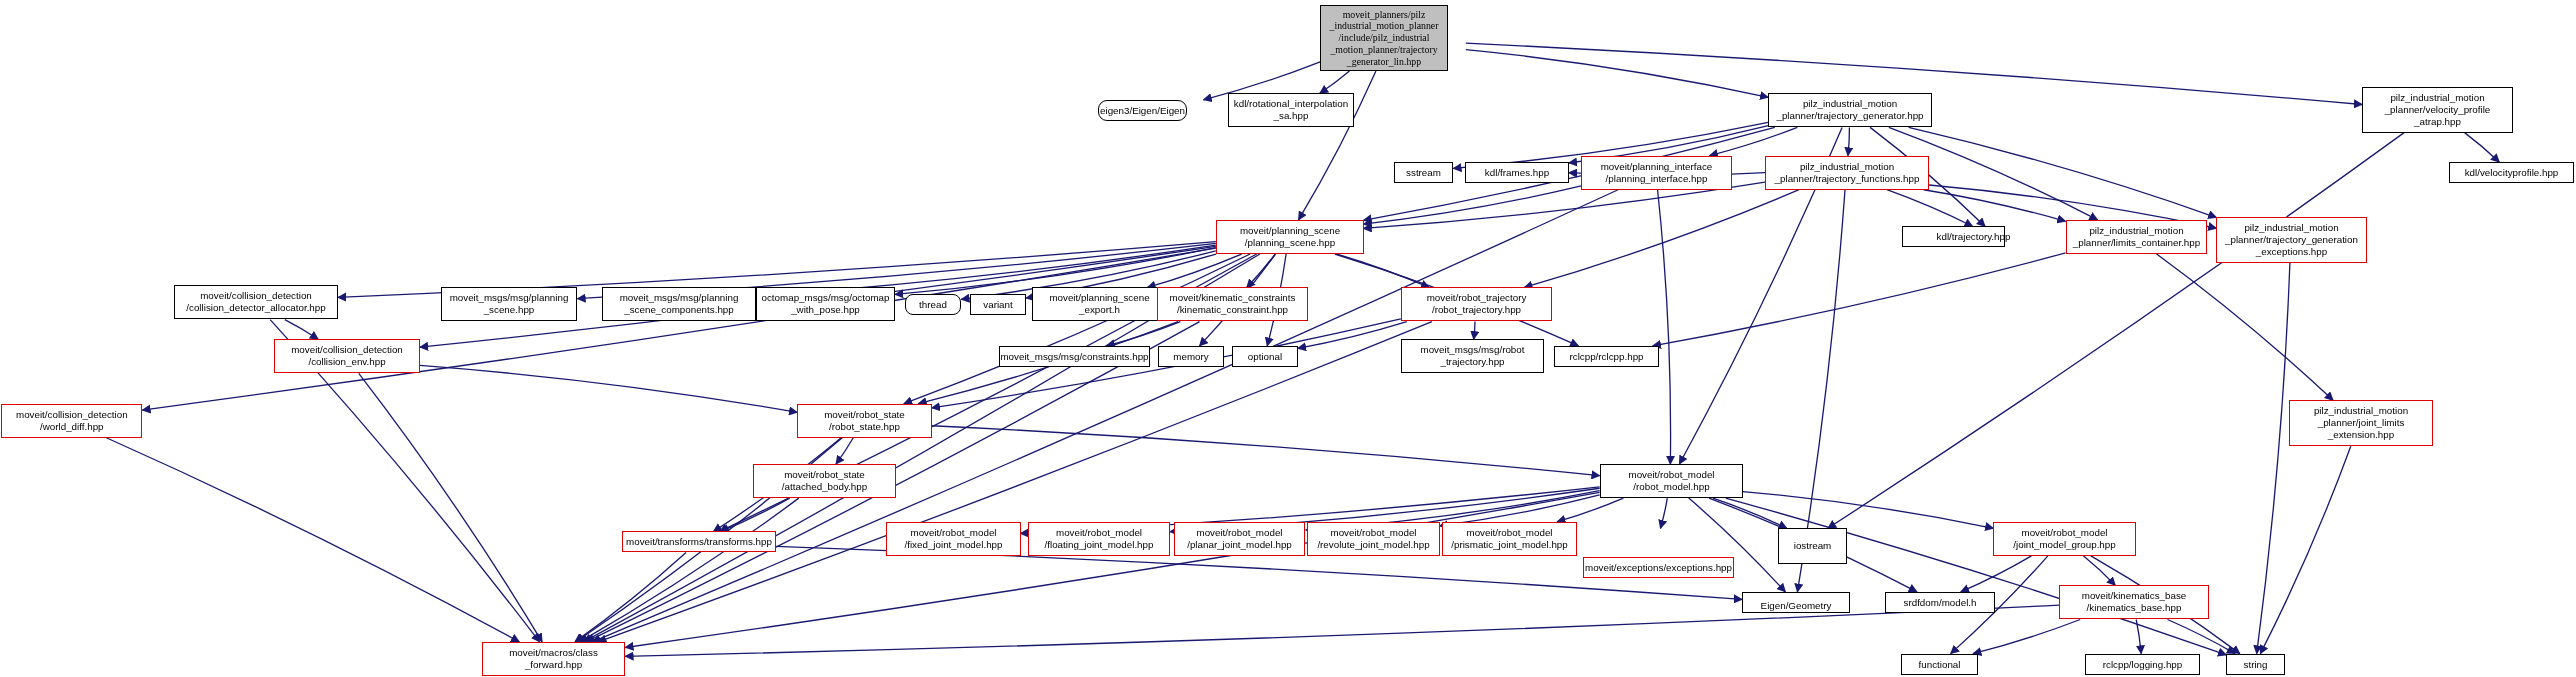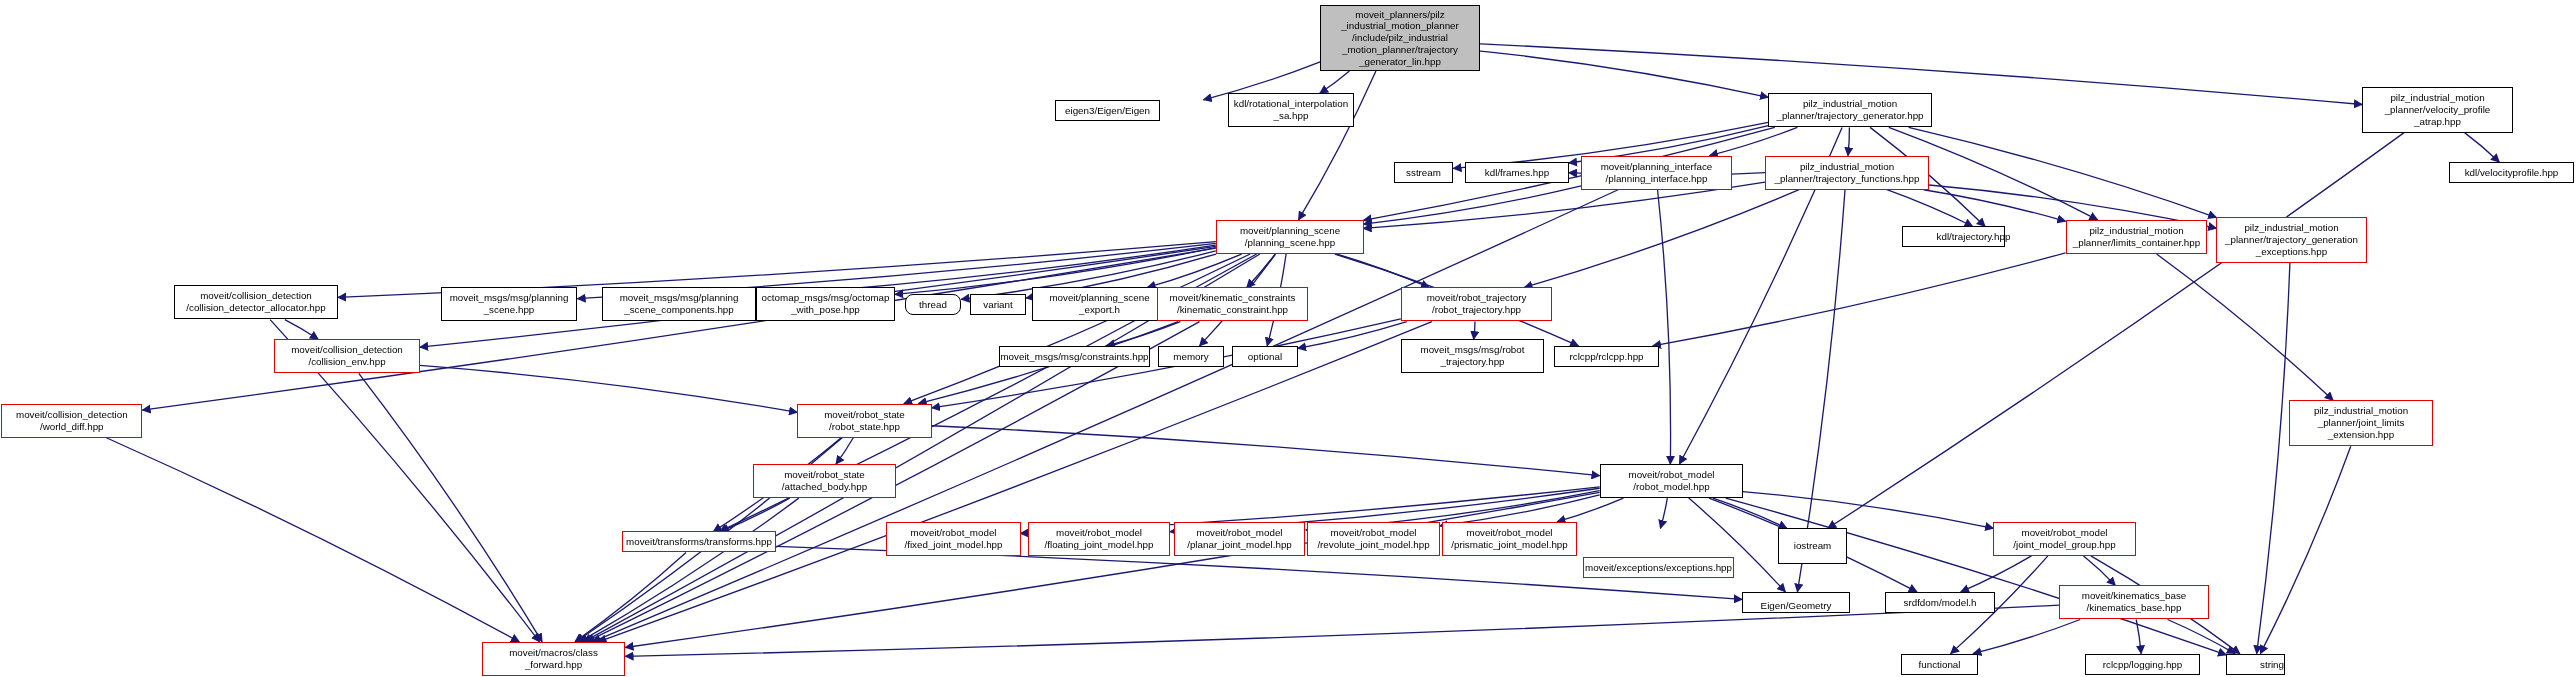--- a/index.html
+++ b/index.html
@@ -137,28 +137,28 @@
       <path d="M2630.032258064516,759 Q3015.6996623846007,865.0942292648052 3393,997.9090909090909" class="edge" marker-end="url(#arrow)"></path>
       <path d="M3175.144329896907,847 Q3200.85,868.0386597938144 3223.855670103093,892" class="edge" marker-end="url(#arrow)"></path>
       <path d="M3096.0721649484535,847 Q3043.85618556701,877.7319587628866 2988.340206185567,902" class="edge" marker-end="url(#arrow)"></path>
       <path d="M3121.13612565445,847 Q3051.496178010471,925.9465968586387 2972.916230366492,996" class="edge" marker-end="url(#arrow)"></path>
       <path d="M3186.612565445026,847 Q3304.58780104712,914.6896858638744 3413.6230366492146,996" class="edge" marker-end="url(#arrow)"></path>
       <path d="M3255.7340425531916,944 Q3261.028085106383,969.7759574468085 3263.2021276595747,996" class="edge" marker-end="url(#arrow)"></path>
       <path d="M3303.446808510638,944 Q3356.4536170212764,966.9131914893617 3406.340425531915,996" class="edge" marker-end="url(#arrow)"></path>
       <path d="M3170.404255319149,944 Q3090.3685106382977,974.8957446808511 3007.2127659574467,996" class="edge" marker-end="url(#arrow)"></path>
       <path d="M3138,922.0714285714286 Q2045.9996814271738,975.0803656751515 953,1000.1071428571429" class="edge" marker-end="url(#arrow)"></path>
     </svg>
-<div class="node main" style="left: 1320px; top: 5.2px; width: 160px; height: 66px;">
+<div class="node main" style="left: 1320px; top: 5.2px; width: 128px; height: 66px; font-family: Liberation Serif, serif;">
       <div class="nl">moveit_planners/pilz</div>
       <div class="nl">_industrial_motion_planner</div>
       <div class="nl">/include/pilz_industrial</div>
       <div class="nl">_motion_planner/trajectory</div>
       <div class="nl">_generator_lin.hpp</div>
     </div>
-    <div class="node plain" style="left: 1055px; top: 100px; width: 105px; height: 21px;">
+    <div class="node plain" style="left: 1098px; top: 100px; width: 89px; height: 21px; border-radius: 9px;">
       <div class="nl">eigen3/Eigen/Eigen</div>
     </div>
     <div class="node plain" style="left: 1228px; top: 93px; width: 126px; height: 34px;">
       <div class="nl">kdl/rotational_interpolation</div>
       <div class="nl">_sa.hpp</div>
     </div>
     <div class="node plain" style="left: 1768px; top: 93px; width: 164px; height: 34px;">
       <div class="nl">pilz_industrial_motion</div>
       <div class="nl">_planner/trajectory_generator.hpp</div>
     </div>
@@ -321,17 +321,17 @@
     <div class="node red" style="left: 482px; top: 642px; width: 143px; height: 34px;">
       <div class="nl">moveit/macros/class</div>
       <div class="nl">_forward.hpp</div>
     </div>
     <div class="node plain" style="left: 1901px; top: 654px; width: 77px; height: 21px;">
       <div class="nl">functional</div>
     </div>
     <div class="node plain" style="left: 2085px; top: 654px; width: 115px; height: 21px;">
       <div class="nl">rclcpp/logging.hpp</div>
     </div>
-    <div class="node plain" style="left: 2226px; top: 654px; width: 59px; height: 21px; align-items: flex-end;">
+    <div class="node plain" style="left: 2226px; top: 654px; width: 59px; height: 21px;">
       <div class="nl">string</div>
     </div>
   </div>
 
 
 </body></html>

